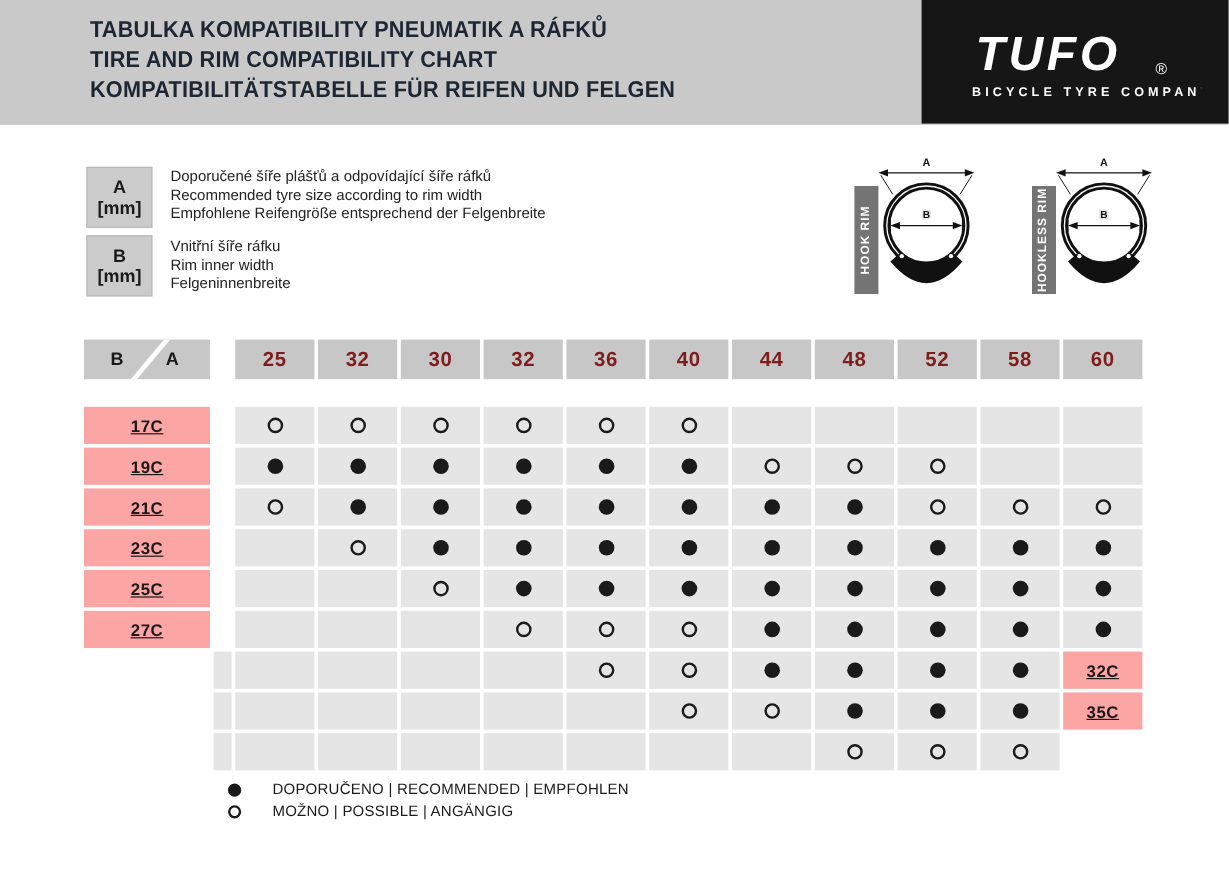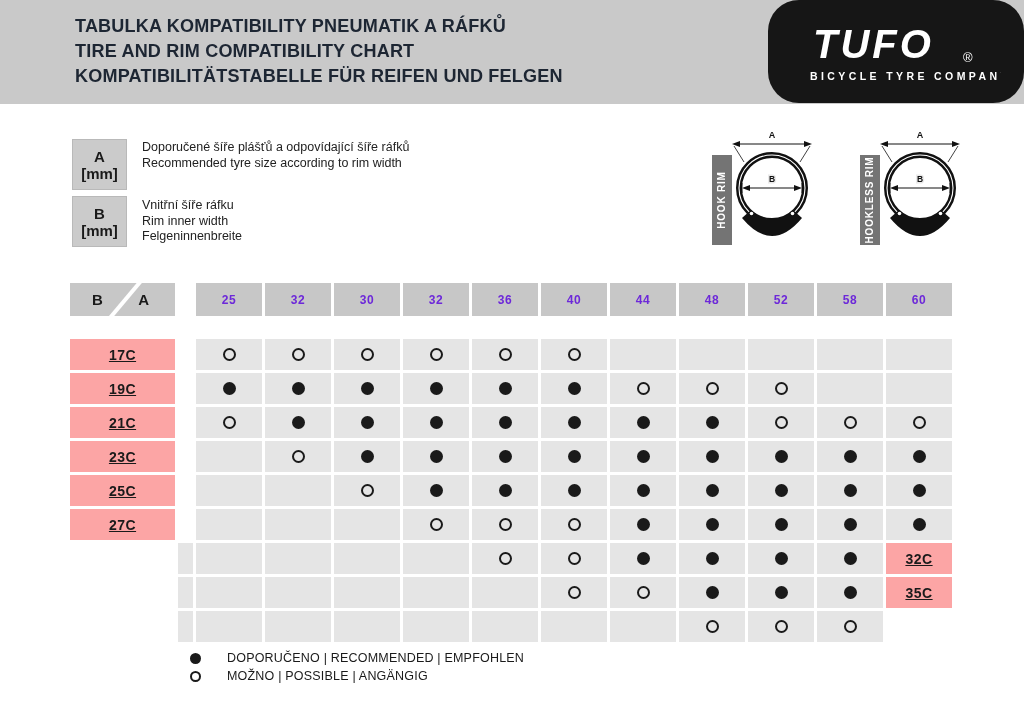--- a/index.html
+++ b/index.html
@@ -10,21 +10,21 @@
 
   
   .banner { position:absolute; left:0; top:0; width:1024px; height:104px; background:#c9c9c9; }
   .title {
     position:absolute; left:75px; top:13px; font-size:19px; font-weight:bold;
     color:#1d2633; line-height:25px; letter-spacing:.2px; white-space:nowrap;
     transform:scaleX(.95); transform-origin:0 0;
   }
   .logo-box {
     position:absolute; left:768px; top:0; width:256px; height:103px; background:#161616;
-    display:flex; align-items:center; justify-content:center;border-radius:31px;
+    display:flex; align-items:center; justify-content:center;
   }
 
   
   .defbox {
     position:absolute; left:72px; width:55px; height:51px; background:#cbcbcb;
     border:1px solid #b9b9b9; box-sizing:border-box;
     display:flex; flex-direction:column; align-items:center; justify-content:center;
     font-weight:bold; font-size:15px; color:#1a1a1a; line-height:17px;
   }
   .defbox-a { top:139px; }
@@ -47,21 +47,21 @@
   .rim-svg-hookless { left:876px; }
 
   
   .table {
     position:absolute; left:70px; top:283px; display:grid;
     grid-template-columns:105px 15px repeat(11, 66px);
     grid-template-rows:33px 17px repeat(9, 31px);
     gap:3px;
   }
   .cell { display:flex; align-items:center; justify-content:center; }
-  .hcell { background:#c7c7c7; font-weight:bold; font-size:12px; color:#6d28d9; letter-spacing:.5px; }
+  .hcell { background:#c7c7c7; font-weight:bold; font-size:17px; color:#7f1d1d; letter-spacing:.5px; }
   .rlabel { background:#fca5a5; font-weight:bold; font-size:14px; color:#1a1a1a; letter-spacing:.5px;text-decoration:underline; }
   .dcell { background:#e5e5e5; }
   .spacer { background:transparent; }
   .corner {
     background:#c7c7c7; position:relative; overflow:hidden;
     justify-content:space-between; font-weight:bold; font-size:15px; color:#1a1a1a;
   }
   .corner .b-side { padding-left:22px; }
   .corner .a-side { padding-right:26px; }
   .diag { position:absolute; width:4px; height:48px; background:#ffffff; left:53px; top:-7px; transform:rotate(40deg); }
@@ -95,20 +95,21 @@
     </div>
   </div>
 
   <div class="defbox defbox-a">
     <span>A</span>
     <span>[mm]</span>
   </div>
   <div class="defdesc defdesc-a">
     <div>Doporučené šíře plášťů a odpovídající šíře ráfků</div>
     <div>Recommended tyre size according to rim width</div>
+    <div>Empfohlene Reifengröße entsprechend der Felgenbreite</div>
   </div>
 
   <div class="defbox defbox-b">
     <span>B</span>
     <span>[mm]</span>
   </div>
   <div class="defdesc defdesc-b">
     <div>Vnitřní šíře ráfku</div>
     <div>Rim inner width</div>
     <div>Felgeninnenbreite</div>

